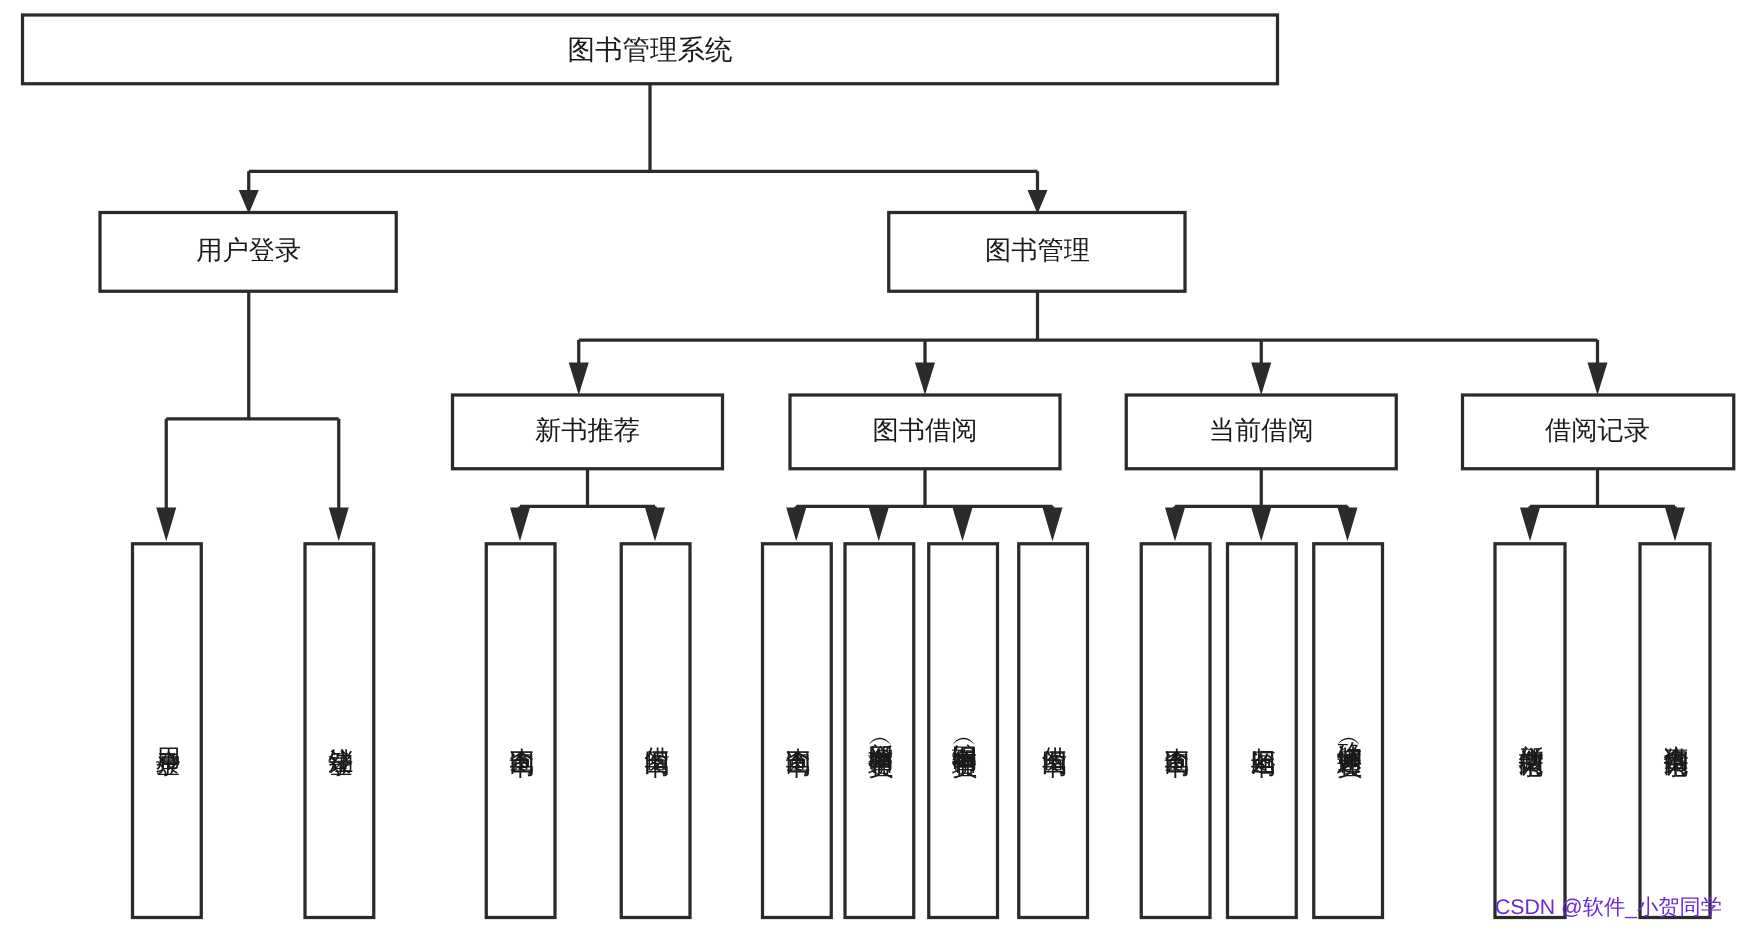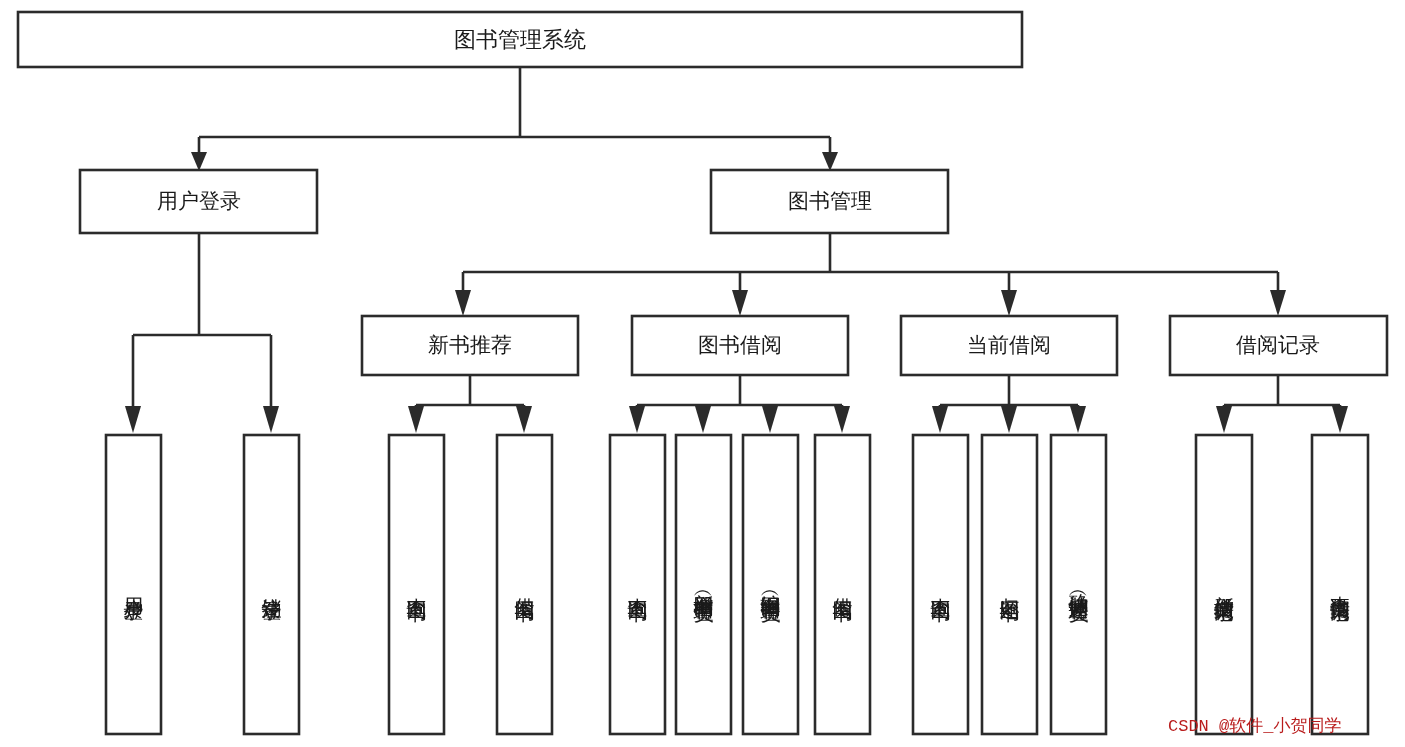--- a/index.html
+++ b/index.html
@@ -61,25 +61,25 @@
     text-orientation: upright;
     font-family: "Liberation Sans", "DejaVu Sans", sans-serif;
     font-size: 20px;
     line-height: 1.06;
     color: #1a1a1a;
     letter-spacing: 1.5px;
     white-space: nowrap;
   }
   .watermark {
     position: absolute;
-    left: 1168px;
+    left: 1196px;
     top: 714px;
-    font-family: Liberation Mono, monospace;
+    font-family: Liberation Sans, sans-serif;
     font-size: 17px;
-    color: #b91c1c;
+    color: #6d28d9;
     white-space: nowrap;
     pointer-events: none;
   }
 </style>
 </head>
 <body>
 
 <div id="diagram-root">
 
   <svg id="flowchart" viewBox="0 0 1405 747" xmlns="http://www.w3.org/2000/svg">

